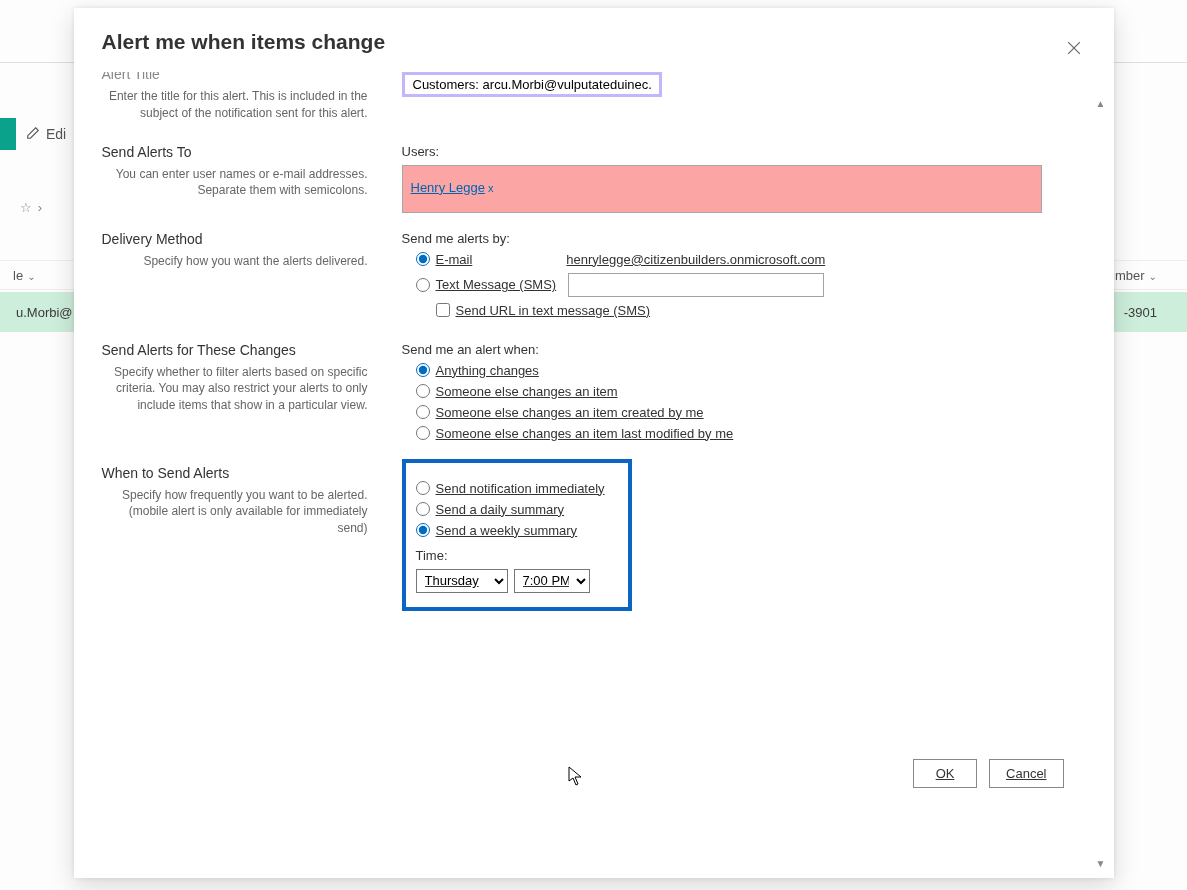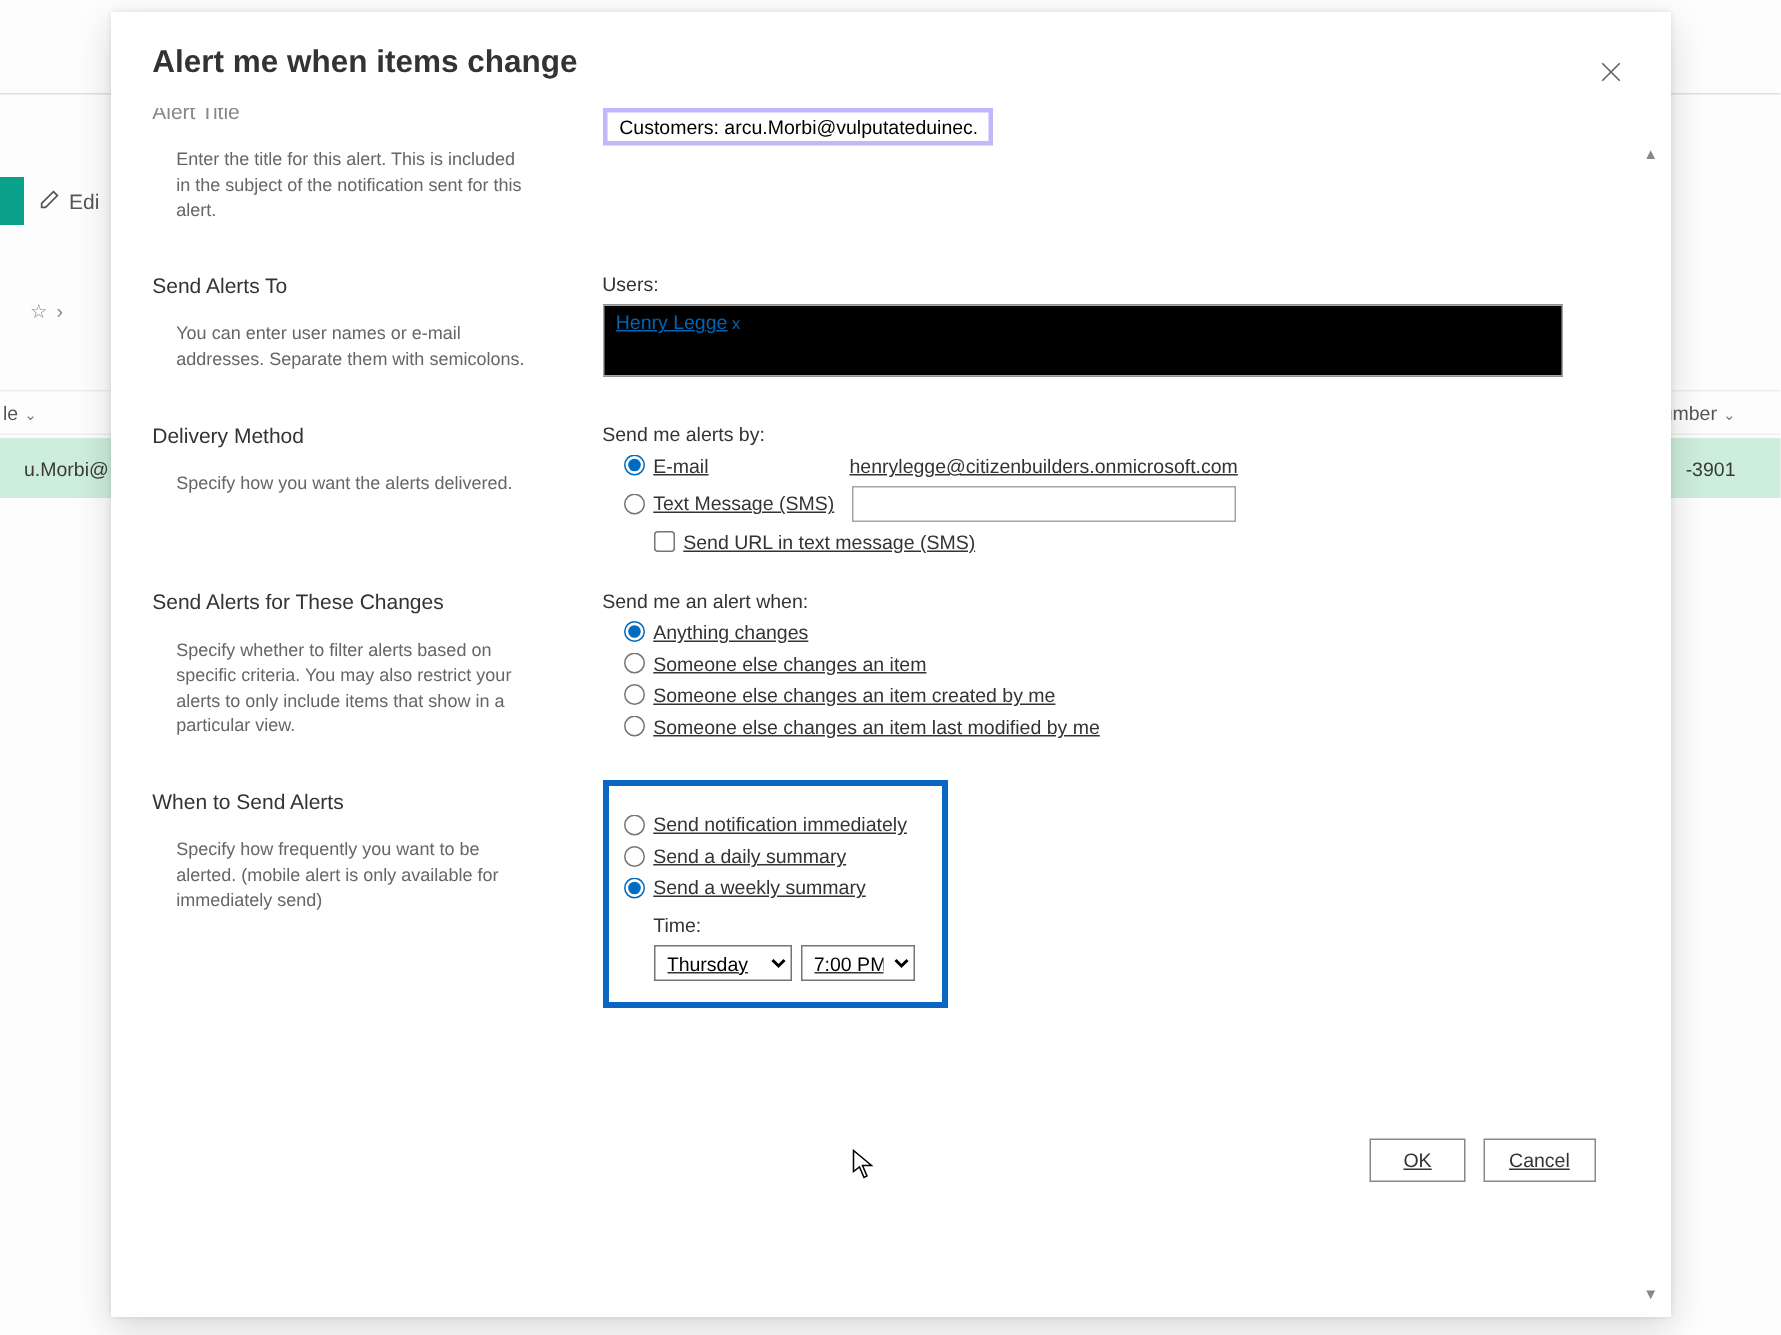--- a/index.html
+++ b/index.html
@@ -102,21 +102,21 @@
     padding: 14px 0 4px 0;
   }
   .section .left {
     width: 300px; flex: 0 0 300px;
     padding-right: 30px;
   }
   .section .left h4 {
     margin: 0 0 6px 0; font-size: 14px; font-weight: 400; color: #333;
   }
   .section .left p.desc {
-    margin: 16px; font-size: 12px; color: #666; line-height: 1.4;
+    margin: 4px; font-size: 12px; color: #666; line-height: 1.4; text-align: right;
   }
   .section .right {
     flex: 1;
     font-size: 13px;
     color: #333;
   }
 
   .section.clipped .left h4 { color: #888; margin-top:-6px;}
   .section.clipped { padding-top: 0;}
 
@@ -124,22 +124,22 @@
     width: 260px; padding: 2px 8px;
     border: 3px solid #c4b5fd;
     background:#fff;
     font-size: 13px;
   }
   .field-label { font-size: 13px; color: #333; margin-bottom: 6px; display:block;}
   .people-box {
     border: 1px solid #a6a6a6;
     min-height: 48px;
     width: 640px;
-    padding: 3px 8px;
-    background:#000000;
+    padding: 14px 8px;
+    background:#fca5a5;
   }
   .people-chip {
     color: #0065b3; text-decoration: underline;
   }
   .people-x { color:#0065b3; font-size: 11px; margin-left:3px; text-decoration:none; cursor:pointer;}
 
   .radio-row, .check-row {
     display:flex; align-items:center; gap:6px;
     margin: 4px 0 6px 0;
     text-decoration: underline;
@@ -213,21 +213,21 @@
           </svg>
       </span>
       <span>Edi</span>
     </div>
   </div>
   <div style="position:absolute; top:200px; left:20px; display:flex; align-items:center; gap:6px; color:#888; font-size:13px;">
     <span>☆</span>
     <span>›</span>
   </div>
   <div class="bg-listheader">
-    <span style="padding-left:2px;">
+    <span style="padding-left:2px;margin-left:11px;">
       <span>le</span><span class="chev">⌄</span>
     </span>
     <span class="col-right">
       <span>umber</span><span class="chev">⌄</span>
     </span>
   </div>
   <div class="bg-row">
     <span class="cell-left">u.Morbi@</span>
     <span class="cell-right">-3901</span>
   </div>
@@ -336,21 +336,21 @@
                 <label>Send notification immediately</label>
               </div>
             <div class="radio-row">
                 <input type="radio" name="when" style="">
                 <label>Send a daily summary</label>
               </div>
             <div class="radio-row">
                 <input type="radio" name="when" checked="" style="">
                 <label>Send a weekly summary</label>
               </div>
-            <div style="margin-top:10px;margin-left:20px;">
+            <div style="margin-top:10px;">
               <span>Time:</span>
               <div class="time-row">
                 <select class="day"><option>Thursday</option></select>
                 <select class="hour"><option>7:00 PM</option></select>
               </div>
             </div>
           </div>
         </div>
       </div>
 

